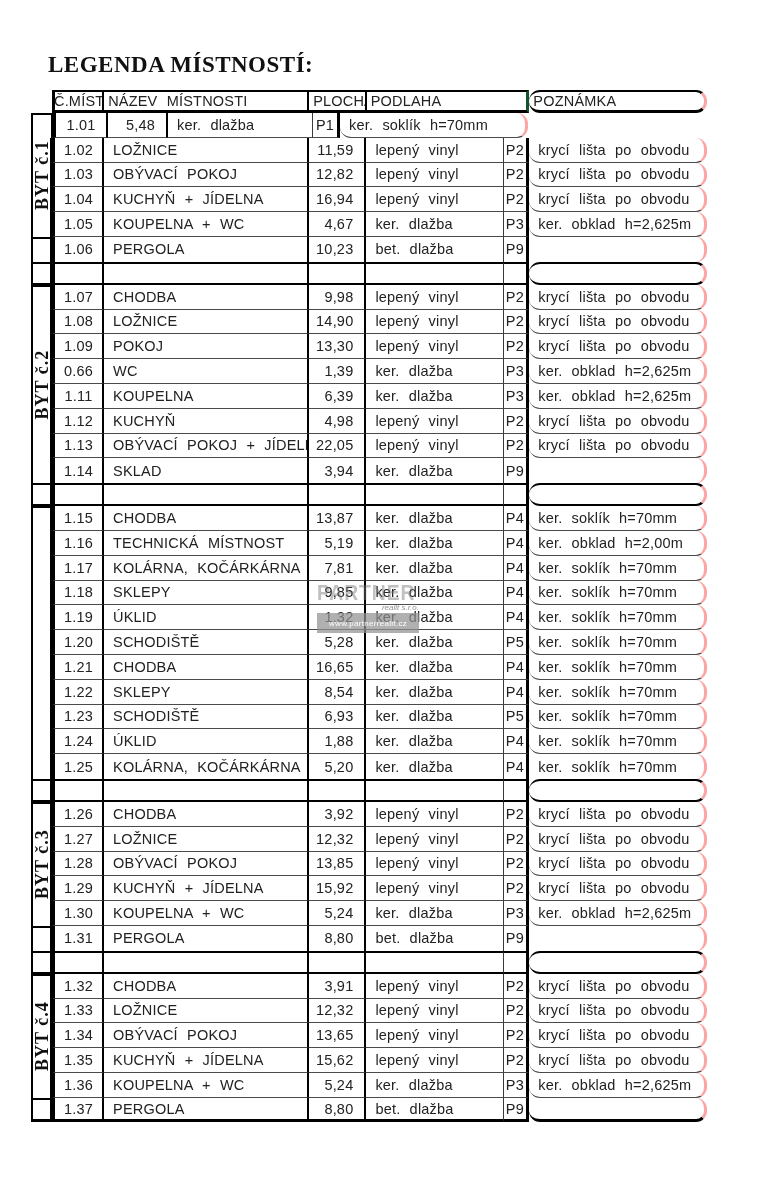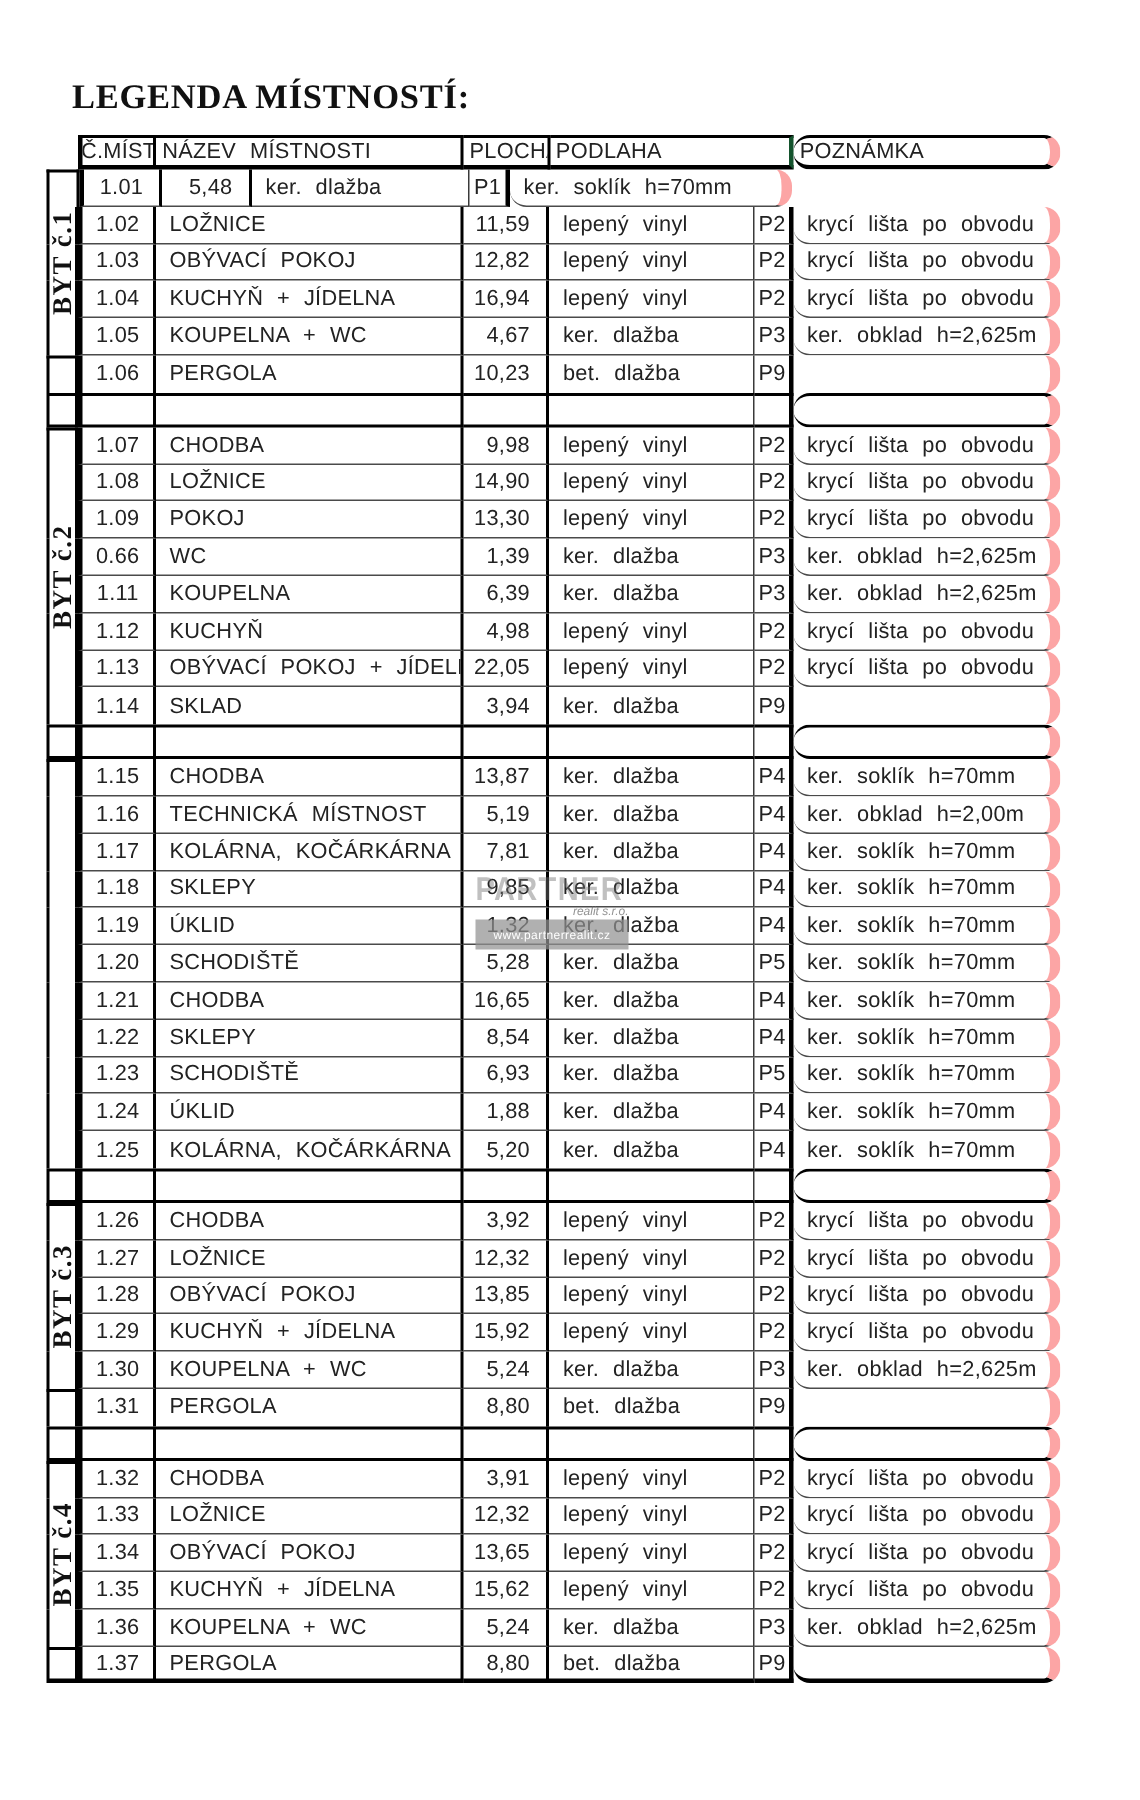--- a/index.html
+++ b/index.html
@@ -14,21 +14,21 @@
   .row.sep{height:23px;}
   .cell{box-sizing:border-box;display:flex;align-items:center;font-size:14.5px;
         word-spacing:5px;letter-spacing:0.2px;white-space:nowrap;overflow:hidden;color:#222;}
   
   .c-strip{width:22px;}
   .c-num{width:55px;justify-content:center;border-left:3px solid #000;border-right:2.5px solid #000;}
   .c-name{width:217px;padding-left:9px;border-right:2.5px solid #000;}
   .c-area{width:60px;justify-content:flex-end;padding-right:11px;border-right:2.5px solid #000;}
   .c-floor{width:145px;padding-left:9px;border-right:1px solid #3a3a3a;}
   .c-code{width:27px;justify-content:center;border-right:3px solid #000;}
-  .c-note{width:188px;padding-left:9px;border-right:7px solid #fca5a5;border-radius:11px;}
+  .c-note{width:188px;padding-left:9px;border-right:3px solid #fca5a5;border-radius:11px;}
   .c-floorhdr{width:172px;padding-left:9px;border-right:3px solid #14532d;}
   
   .row.data .cell.t{border-bottom:1px solid #4a4a4a;}
   .row.hdr .cell.t{border-top:2.5px solid #000;border-bottom:3px solid #000;padding-left:4px;}
   .row.hdr .c-name,.row.hdr .c-floorhdr,.row.hdr .c-note{padding-left:9px;}
   .row.sep .cell.t{border-top:2.5px solid #000;border-bottom:2.5px solid #000;}
   .row.table-last .cell.t{border-bottom:3px solid #000;}
   
   .strip-on{border-left:2.5px solid #000;border-right:2.5px solid #000;}
   .strip-seg-start{border-top:2.5px solid #000;}

